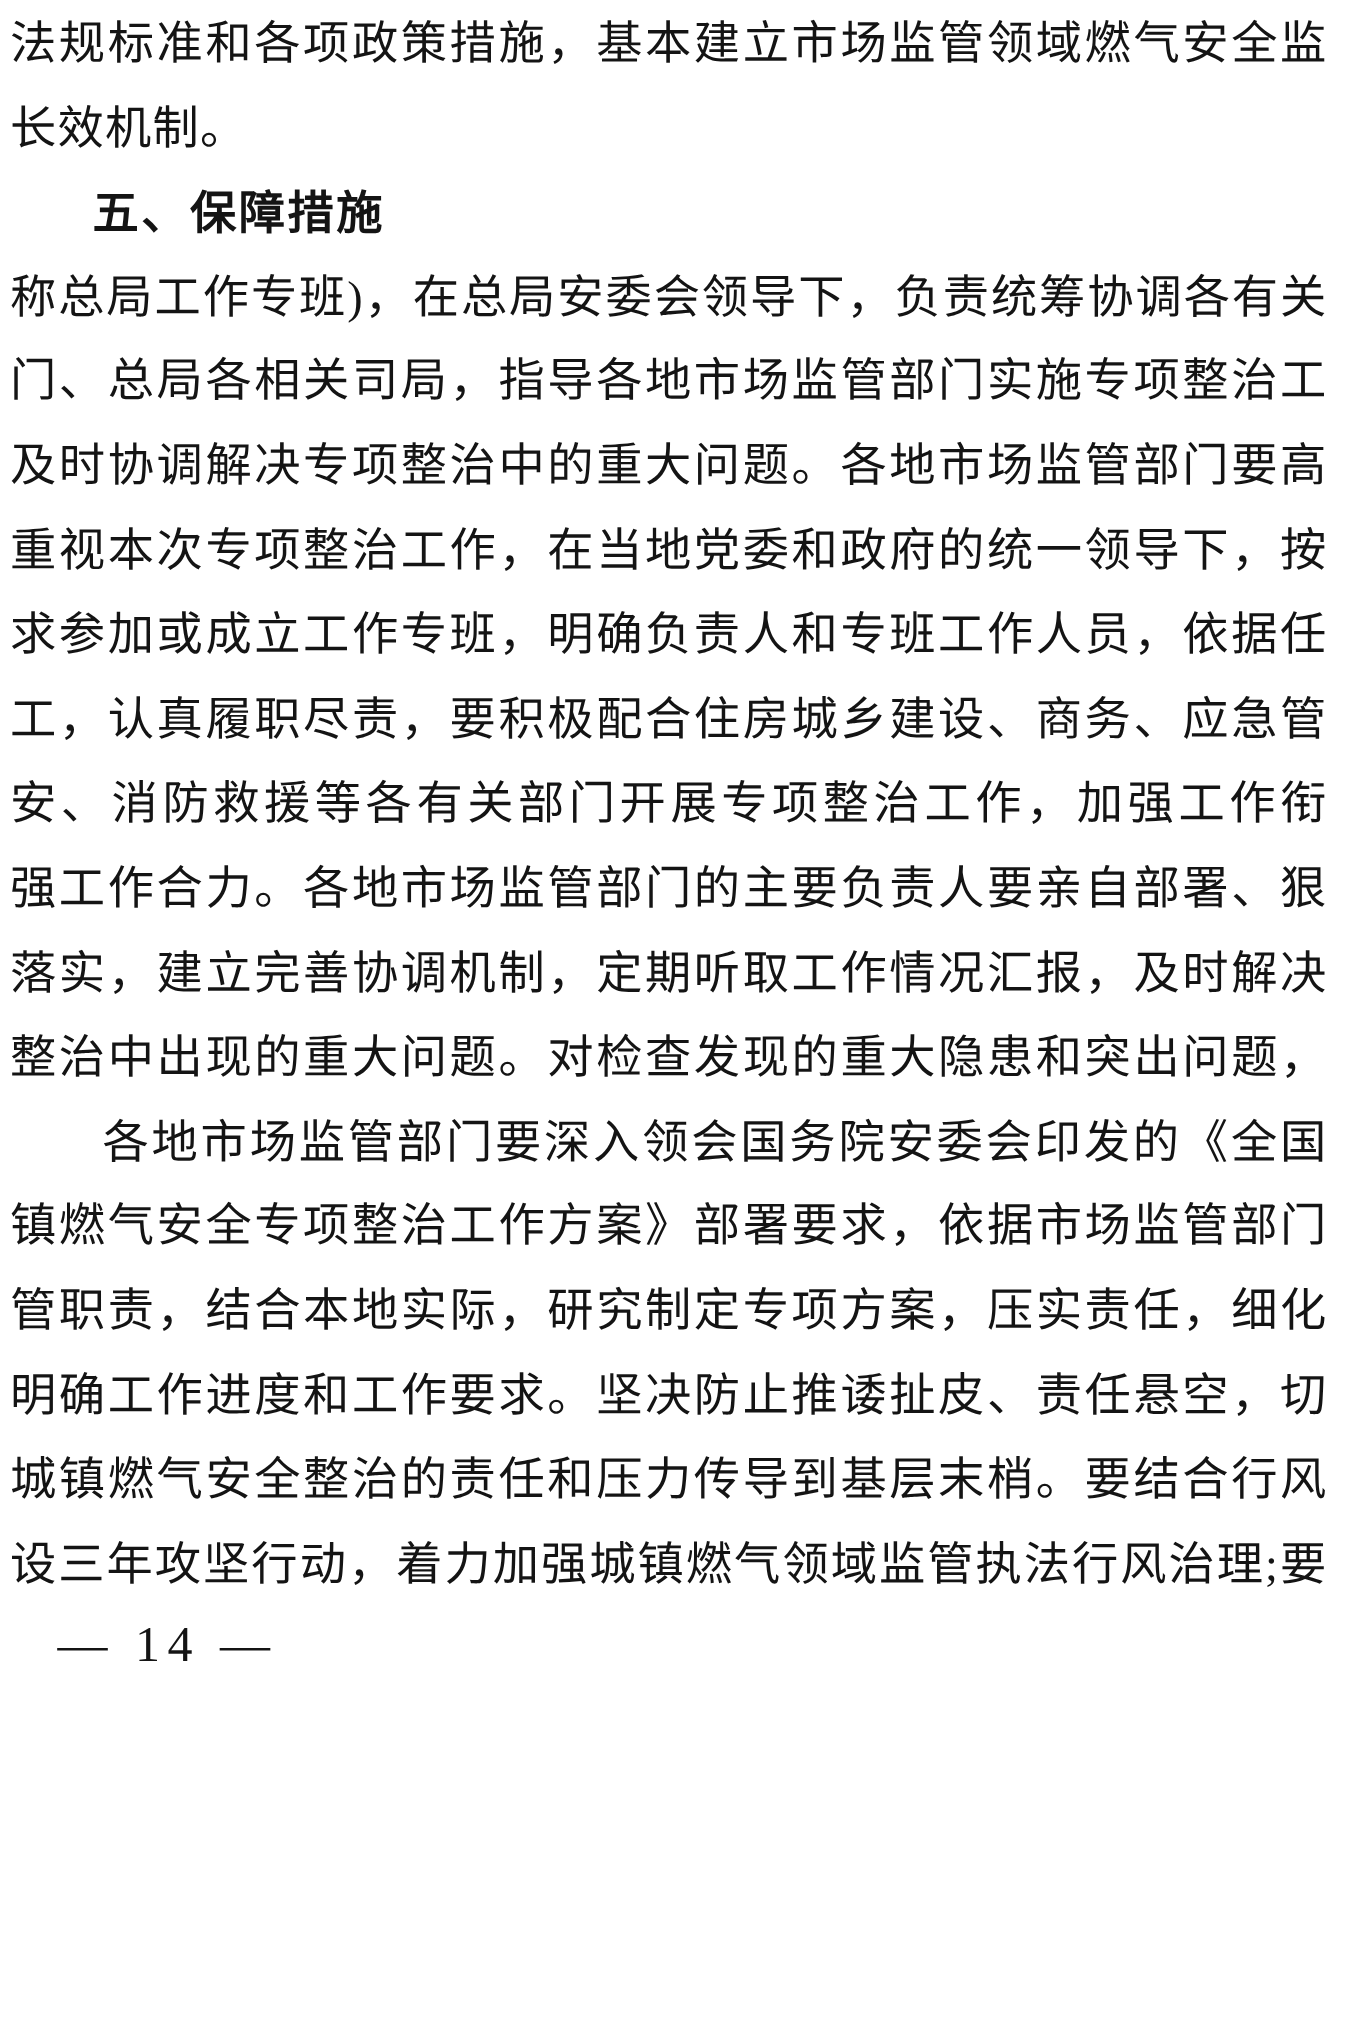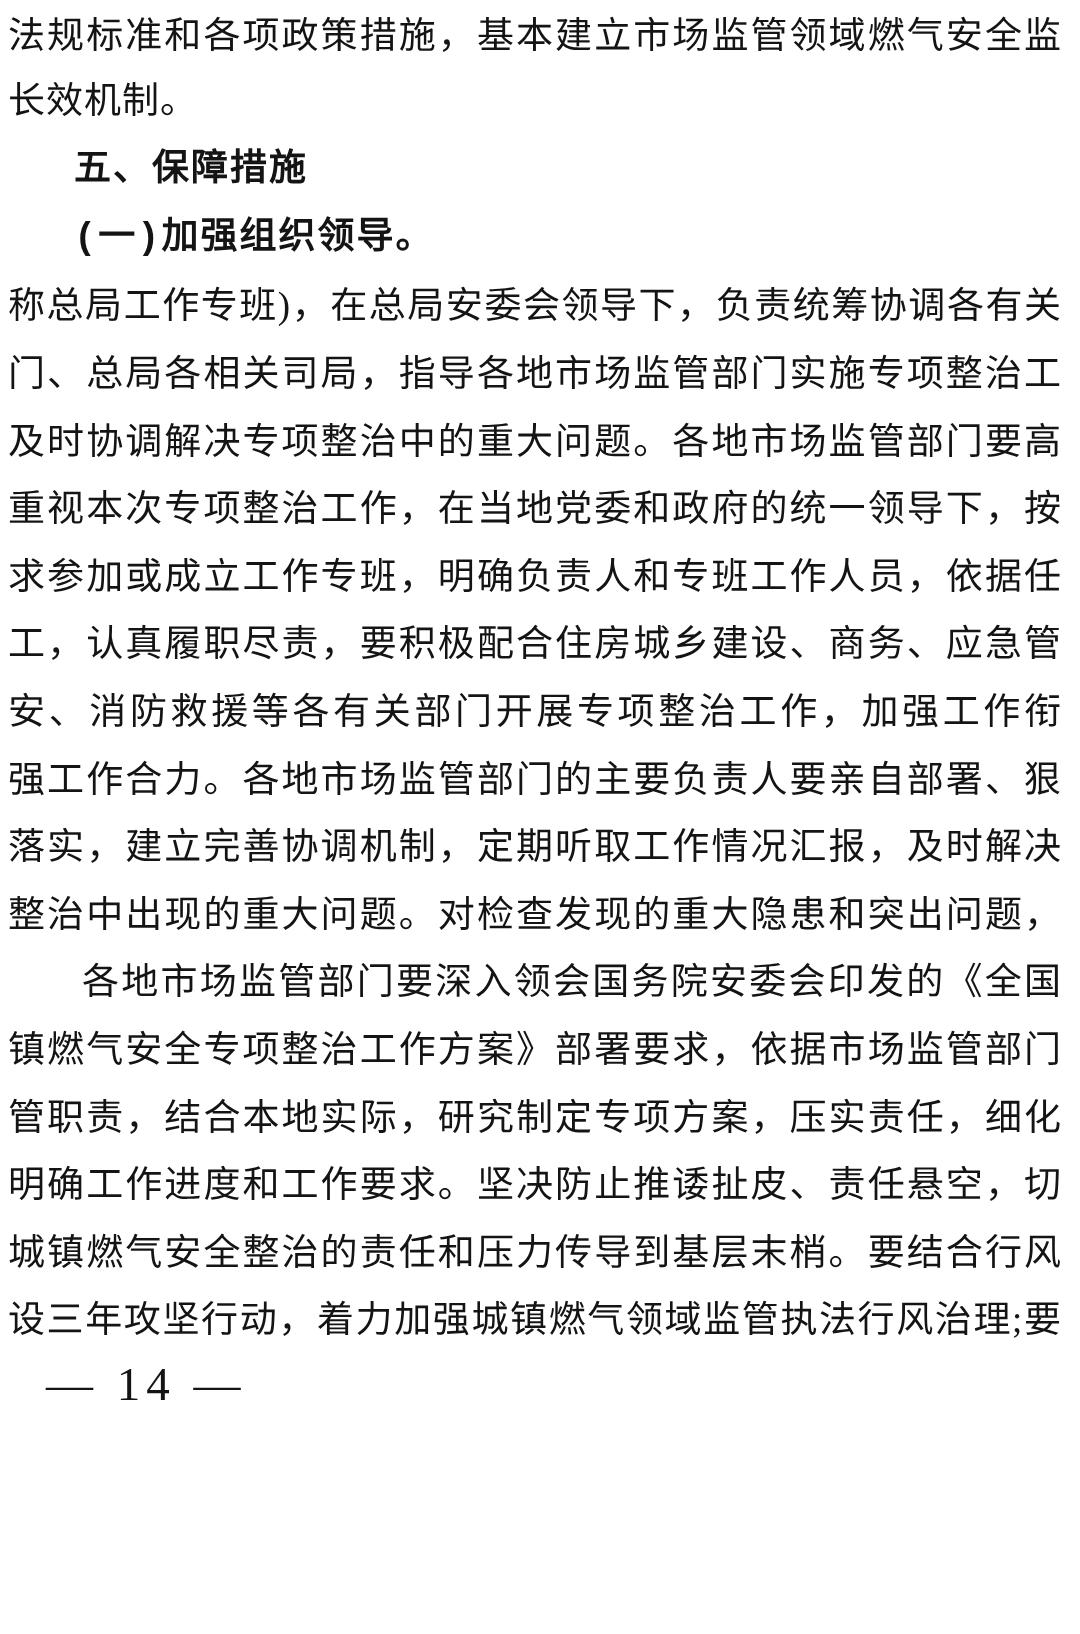--- a/index.html
+++ b/index.html
@@ -38,51 +38,49 @@
   .line.first {
     text-indent: 74px;
     text-align: justify;
     text-align-last: justify;
     text-justify: inter-character;
   }
   
   .line.end {
     text-align: left;
     text-align-last: left;
-    font-family: Liberation Mono, monospace;
   }
   
   .line.h1, .line.h2 {
-    font-family: Liberation Mono, monospace;
+    font-family: Liberation Sans, sans-serif;
     font-weight: 700;
     text-indent: 66px;
     text-align: right;
     text-align-last: left;
     letter-spacing: 2px;
     font-size: 37px;
   }
   .page-footer {
     height: 66px;
     line-height: 60px;
     padding-left: 38px;
-    font-size: 47px;
+    font-size: 40px;
     letter-spacing: 6px;
     color: #141414;
     text-align: left;
   }
 </style>
 </head>
 <body>
 
 <main class="doc-page">
   <div class="text-block">
       <div class="line cont">法规标准和各项政策措施，基本建立市场监管领域燃气安全监管</div>
       <div class="line end">长效机制。</div>
       <div class="line h1">五、保障措施</div>
-      <div class="line h2">(一)加强组织领导。</div>
       <div class="line cont">称总局工作专班)，在总局安委会领导下，负责统筹协调各有关部</div>
       <div class="line cont">门、总局各相关司局，指导各地市场监管部门实施专项整治工作，</div>
       <div class="line cont">及时协调解决专项整治中的重大问题。各地市场监管部门要高度</div>
       <div class="line cont">重视本次专项整治工作，在当地党委和政府的统一领导下，按照要</div>
       <div class="line cont">求参加或成立工作专班，明确负责人和专班工作人员，依据任务分</div>
       <div class="line cont">工，认真履职尽责，要积极配合住房城乡建设、商务、应急管理、公</div>
       <div class="line cont">安、消防救援等各有关部门开展专项整治工作，加强工作衔接，增</div>
       <div class="line cont">强工作合力。各地市场监管部门的主要负责人要亲自部署、狠抓</div>
       <div class="line cont">落实，建立完善协调机制，定期听取工作情况汇报，及时解决专项</div>
       <div class="line cont">整治中出现的重大问题。对检查发现的重大隐患和突出问题，要</div>

